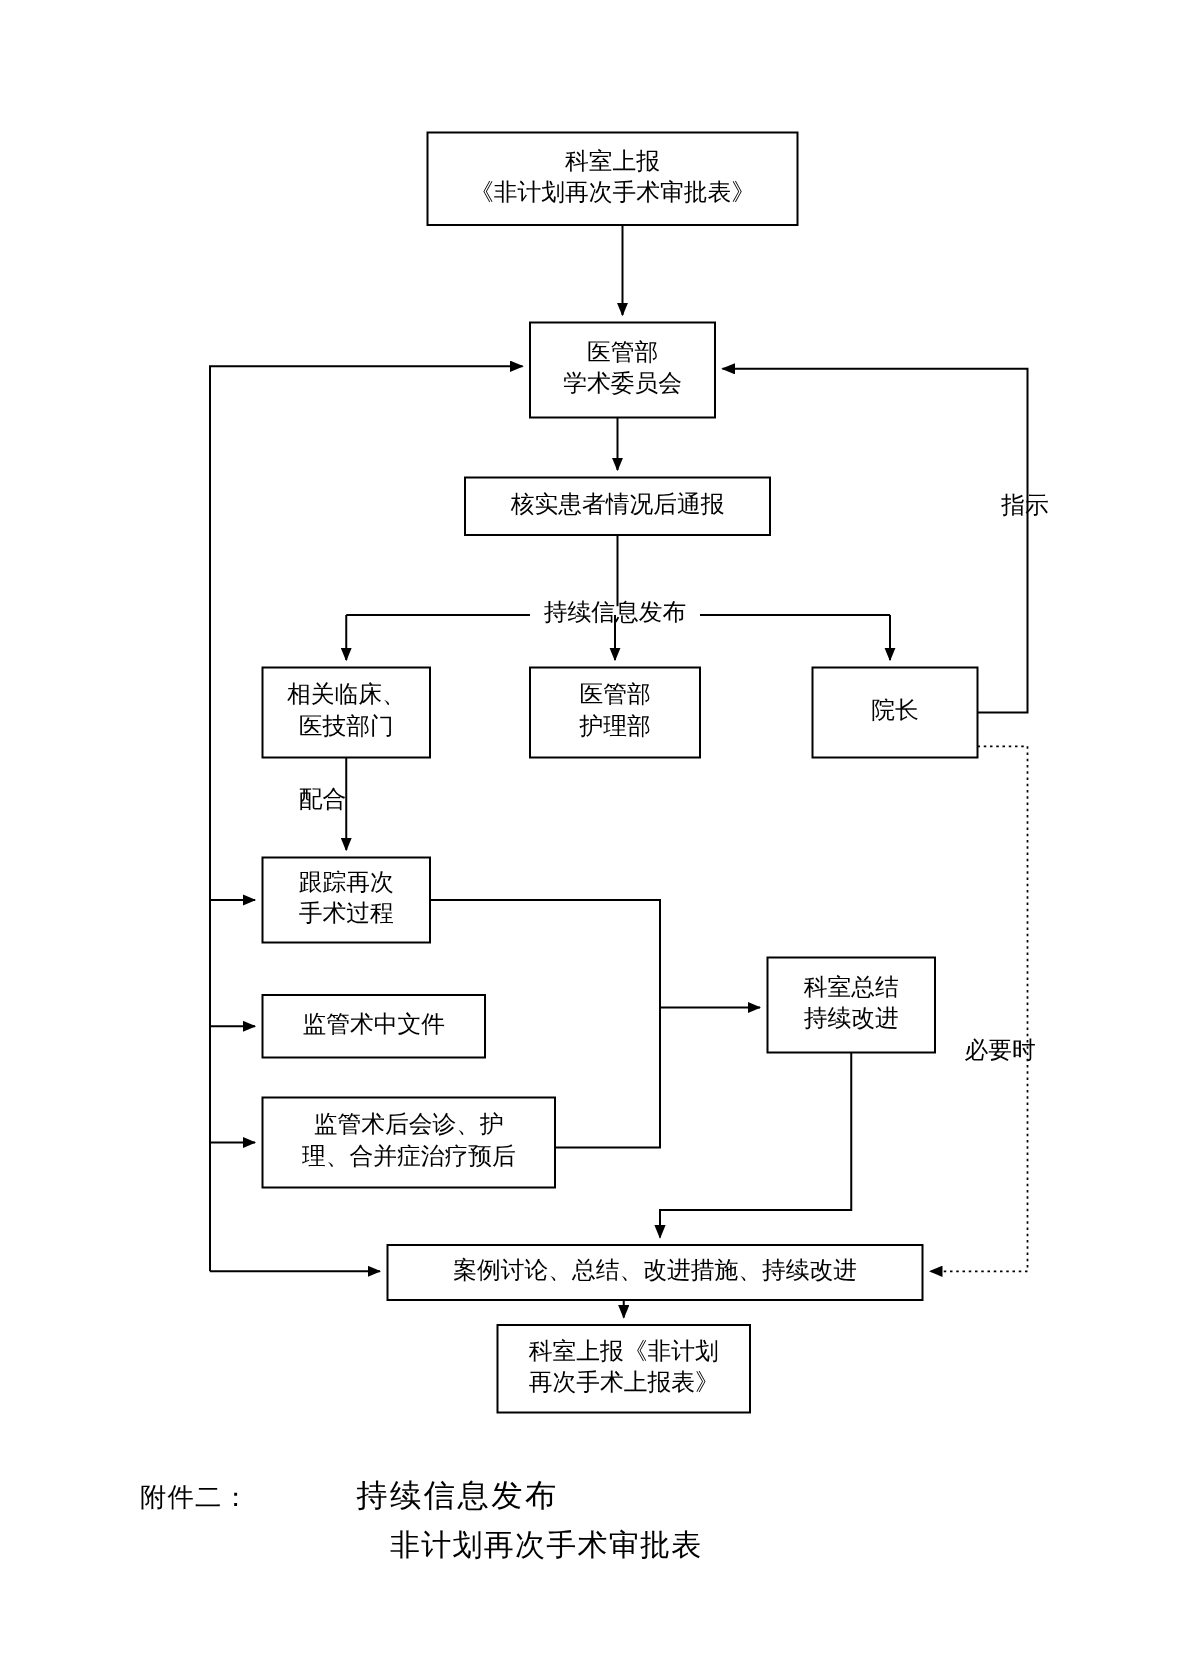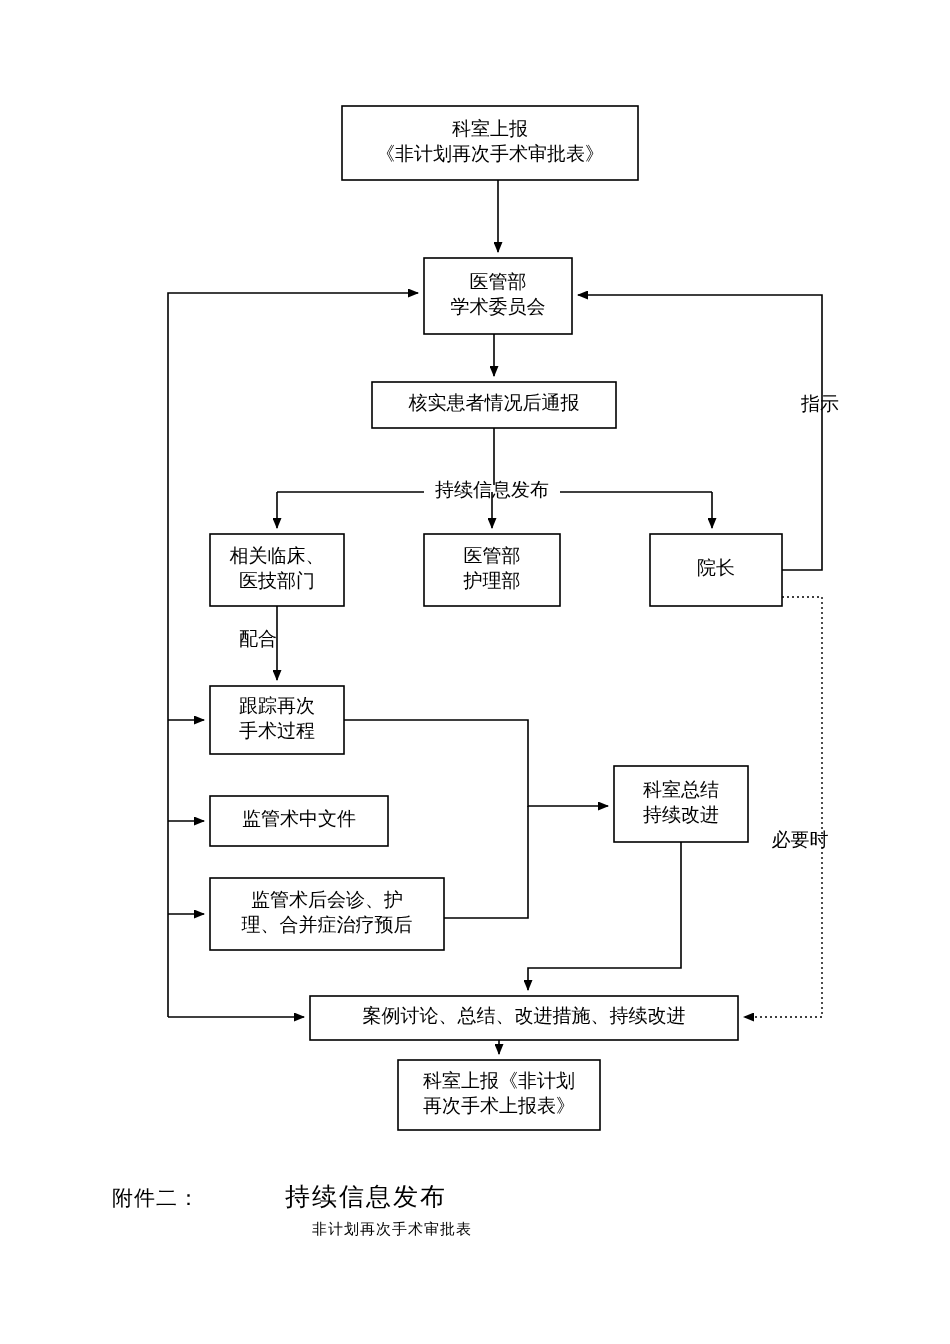--- a/index.html
+++ b/index.html
@@ -81,21 +81,21 @@
     position: absolute;
     left: 285px;
     top: 2px;
     font-size: 25px;
     letter-spacing: 2px;
   }
   .footer-formtitle {
     position: absolute;
     left: 312px;
     top: 42px;
-    font-size: 15px;
+    font-size: 24px;
     letter-spacing: 1px;
   }
 </style>
 </head>
 <body>
 
 <div id="chart-root">
   <svg class="flow" viewBox="0 0 950 1344">
     <defs>
       <marker id="arrow" markerWidth="11" markerHeight="9" refX="10" refY="4.5" orient="auto" markerUnits="userSpaceOnUse">

